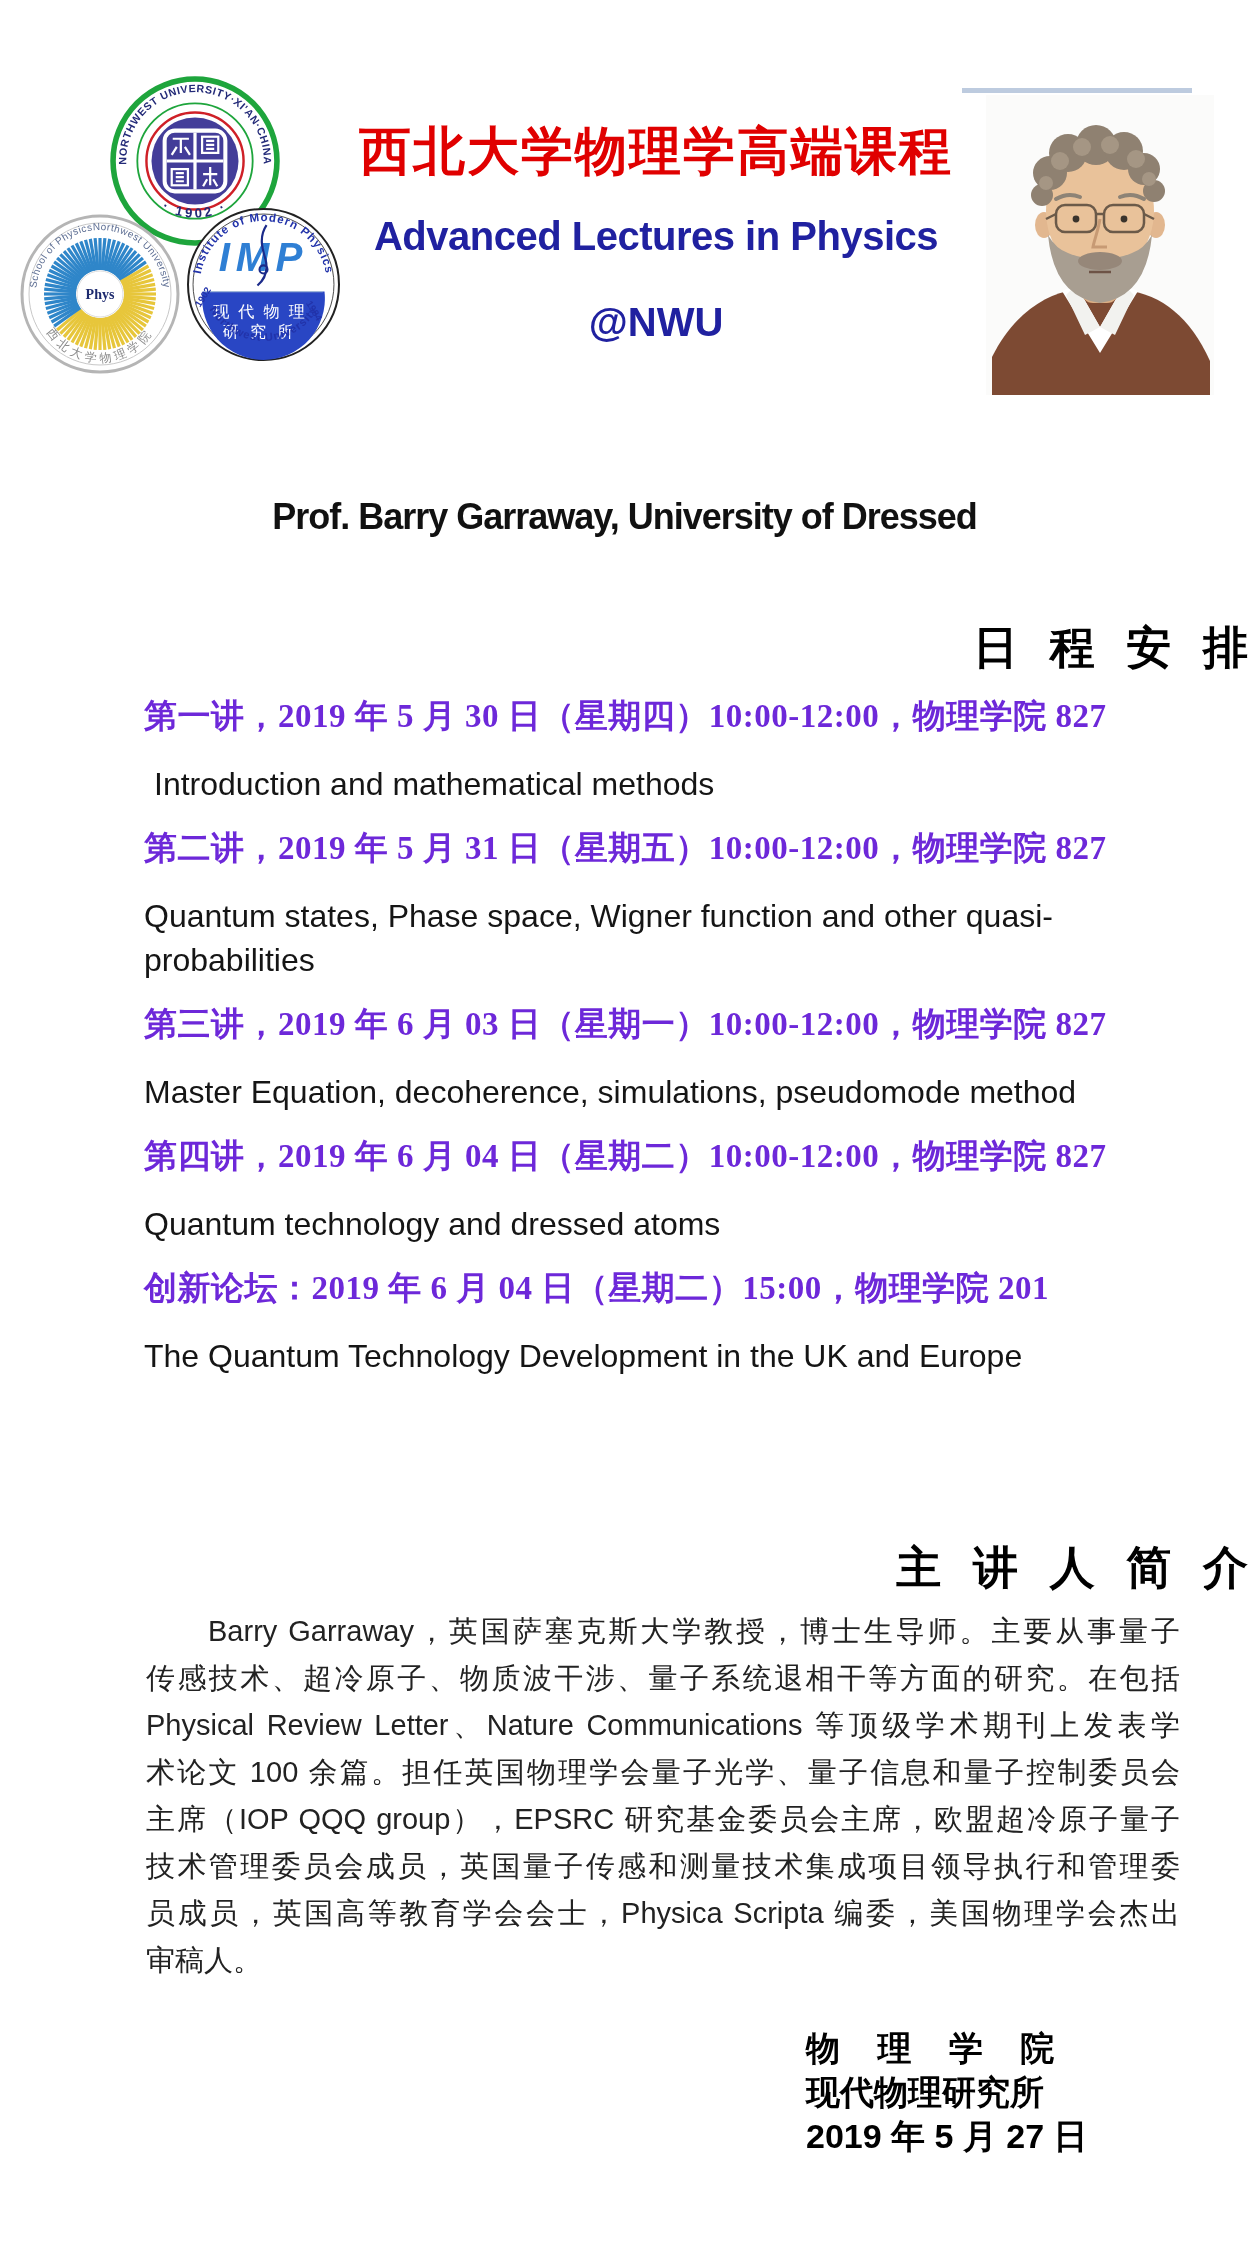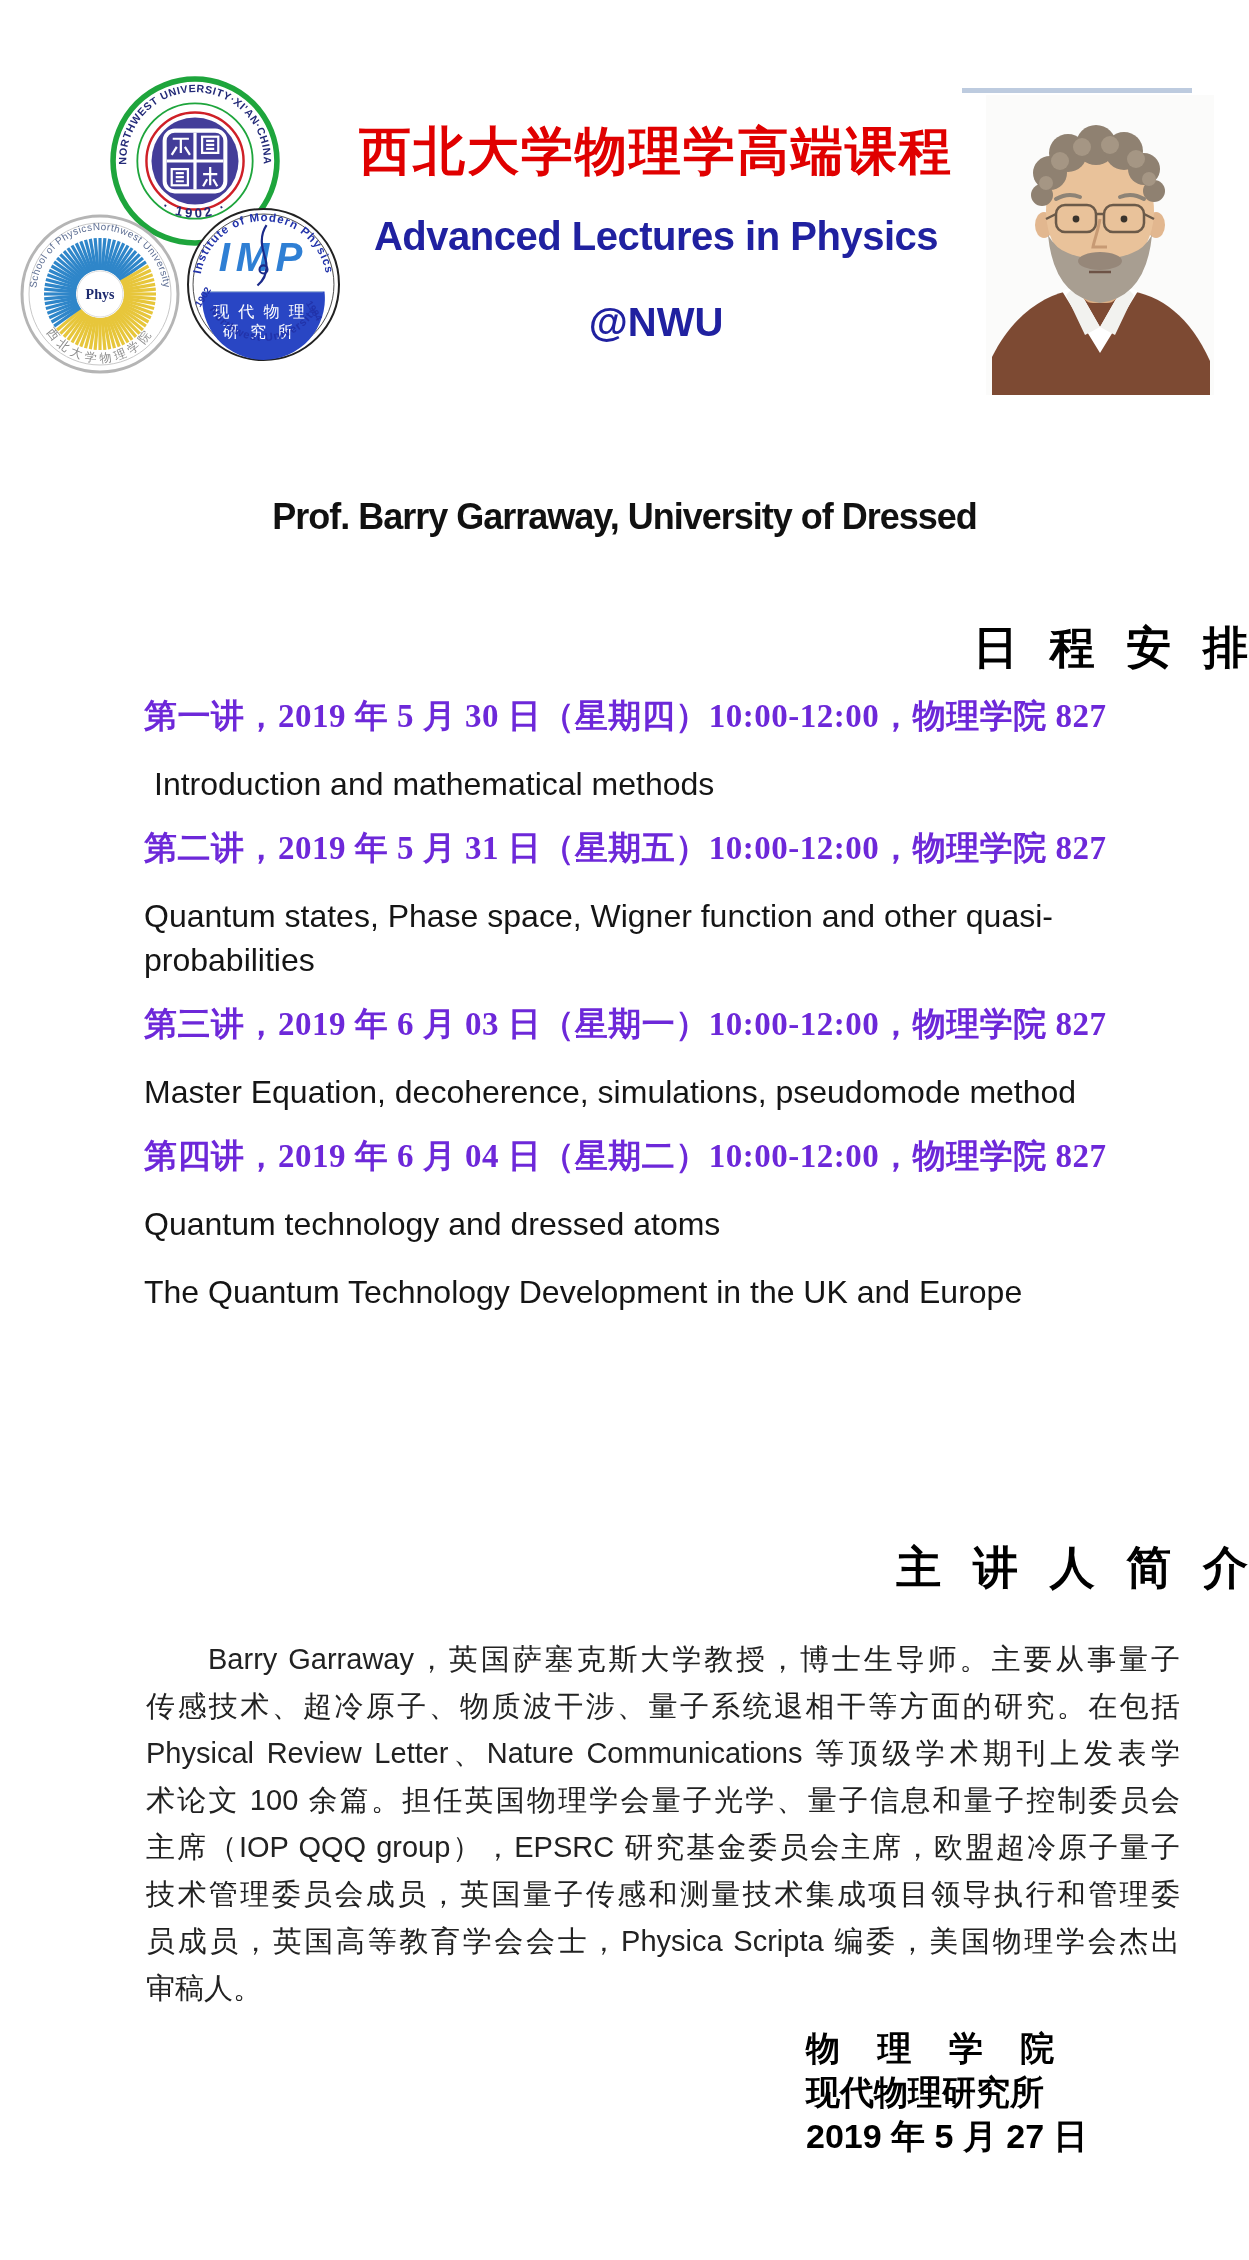--- a/index.html
+++ b/index.html
@@ -38,21 +38,21 @@
   
   .schedule{left:144px;top:694px;width:1040px;}
   .s-zh{font-weight:bold;font-size:33px;line-height:44px;color:#6d28d9;margin-top:20px;letter-spacing:0.5px;font-family:Liberation Serif, serif;}
   .s-zh:first-child{margin-top:0;}
   .s-en{font-size:32px;line-height:44px;color:#151515;margin-top:24px;}
   .s-en.indent-sm{padding-left:10px;}
 
   
   .bio{left:146px;top:1608px;width:1034px;color:#222;}
   .bio-line{font-size:29px;line-height:47px;text-align:justify;text-align-last:justify;}
-  .bio-line.first{text-indent:62px;margin-top:28px;}
+  .bio-line.first{text-indent:62px;}
   .bio-line.last{text-align-last:left;}
 
   
   .footer{left:806px;top:2026px;width:348px;text-align:left;color:#000;}
   .f-line{font-weight:bold;font-size:34px;line-height:44px;}
   .f-dept{letter-spacing:14px;}
 
   svg text{font-family:"Liberation Sans",sans-serif;}
   svg .serif{font-family:"Liberation Serif",serif;}
 </style>
@@ -264,20 +264,21 @@
 
   <div class="abs schedule">
     <div class="s-zh">第一讲，2019 年 5 月 30 日（星期四）10:00-12:00，物理学院 827</div>
     <div class="s-en indent-sm">Introduction and mathematical methods</div>
     <div class="s-zh">第二讲，2019 年 5 月 31 日（星期五）10:00-12:00，物理学院 827</div>
     <div class="s-en">Quantum states, Phase space, Wigner function and other quasi-probabilities</div>
     <div class="s-zh">第三讲，2019 年 6 月 03 日（星期一）10:00-12:00，物理学院 827</div>
     <div class="s-en">Master Equation, decoherence, simulations, pseudomode method</div>
     <div class="s-zh">第四讲，2019 年 6 月 04 日（星期二）10:00-12:00，物理学院 827</div>
     <div class="s-en">Quantum technology and dressed atoms</div>
+    <div class="s-zh">创新论坛：2019 年 6 月 04 日（星期二）15:00，物理学院 201</div>
     <div class="s-en">The Quantum Technology Development in the UK and Europe</div>
   </div>
 
   <div class="abs brush-head bio-head">主 讲 人 简 介</div>
 
   <div class="abs bio">
     <div class="bio-line first">Barry Garraway，英国萨塞克斯大学教授，博士生导师。主要从事量子</div>
     <div class="bio-line">传感技术、超冷原子、物质波干涉、量子系统退相干等方面的研究。在包括</div>
     <div class="bio-line">Physical Review Letter、Nature Communications 等顶级学术期刊上发表学</div>
     <div class="bio-line">术论文 100 余篇。担任英国物理学会量子光学、量子信息和量子控制委员会</div>

